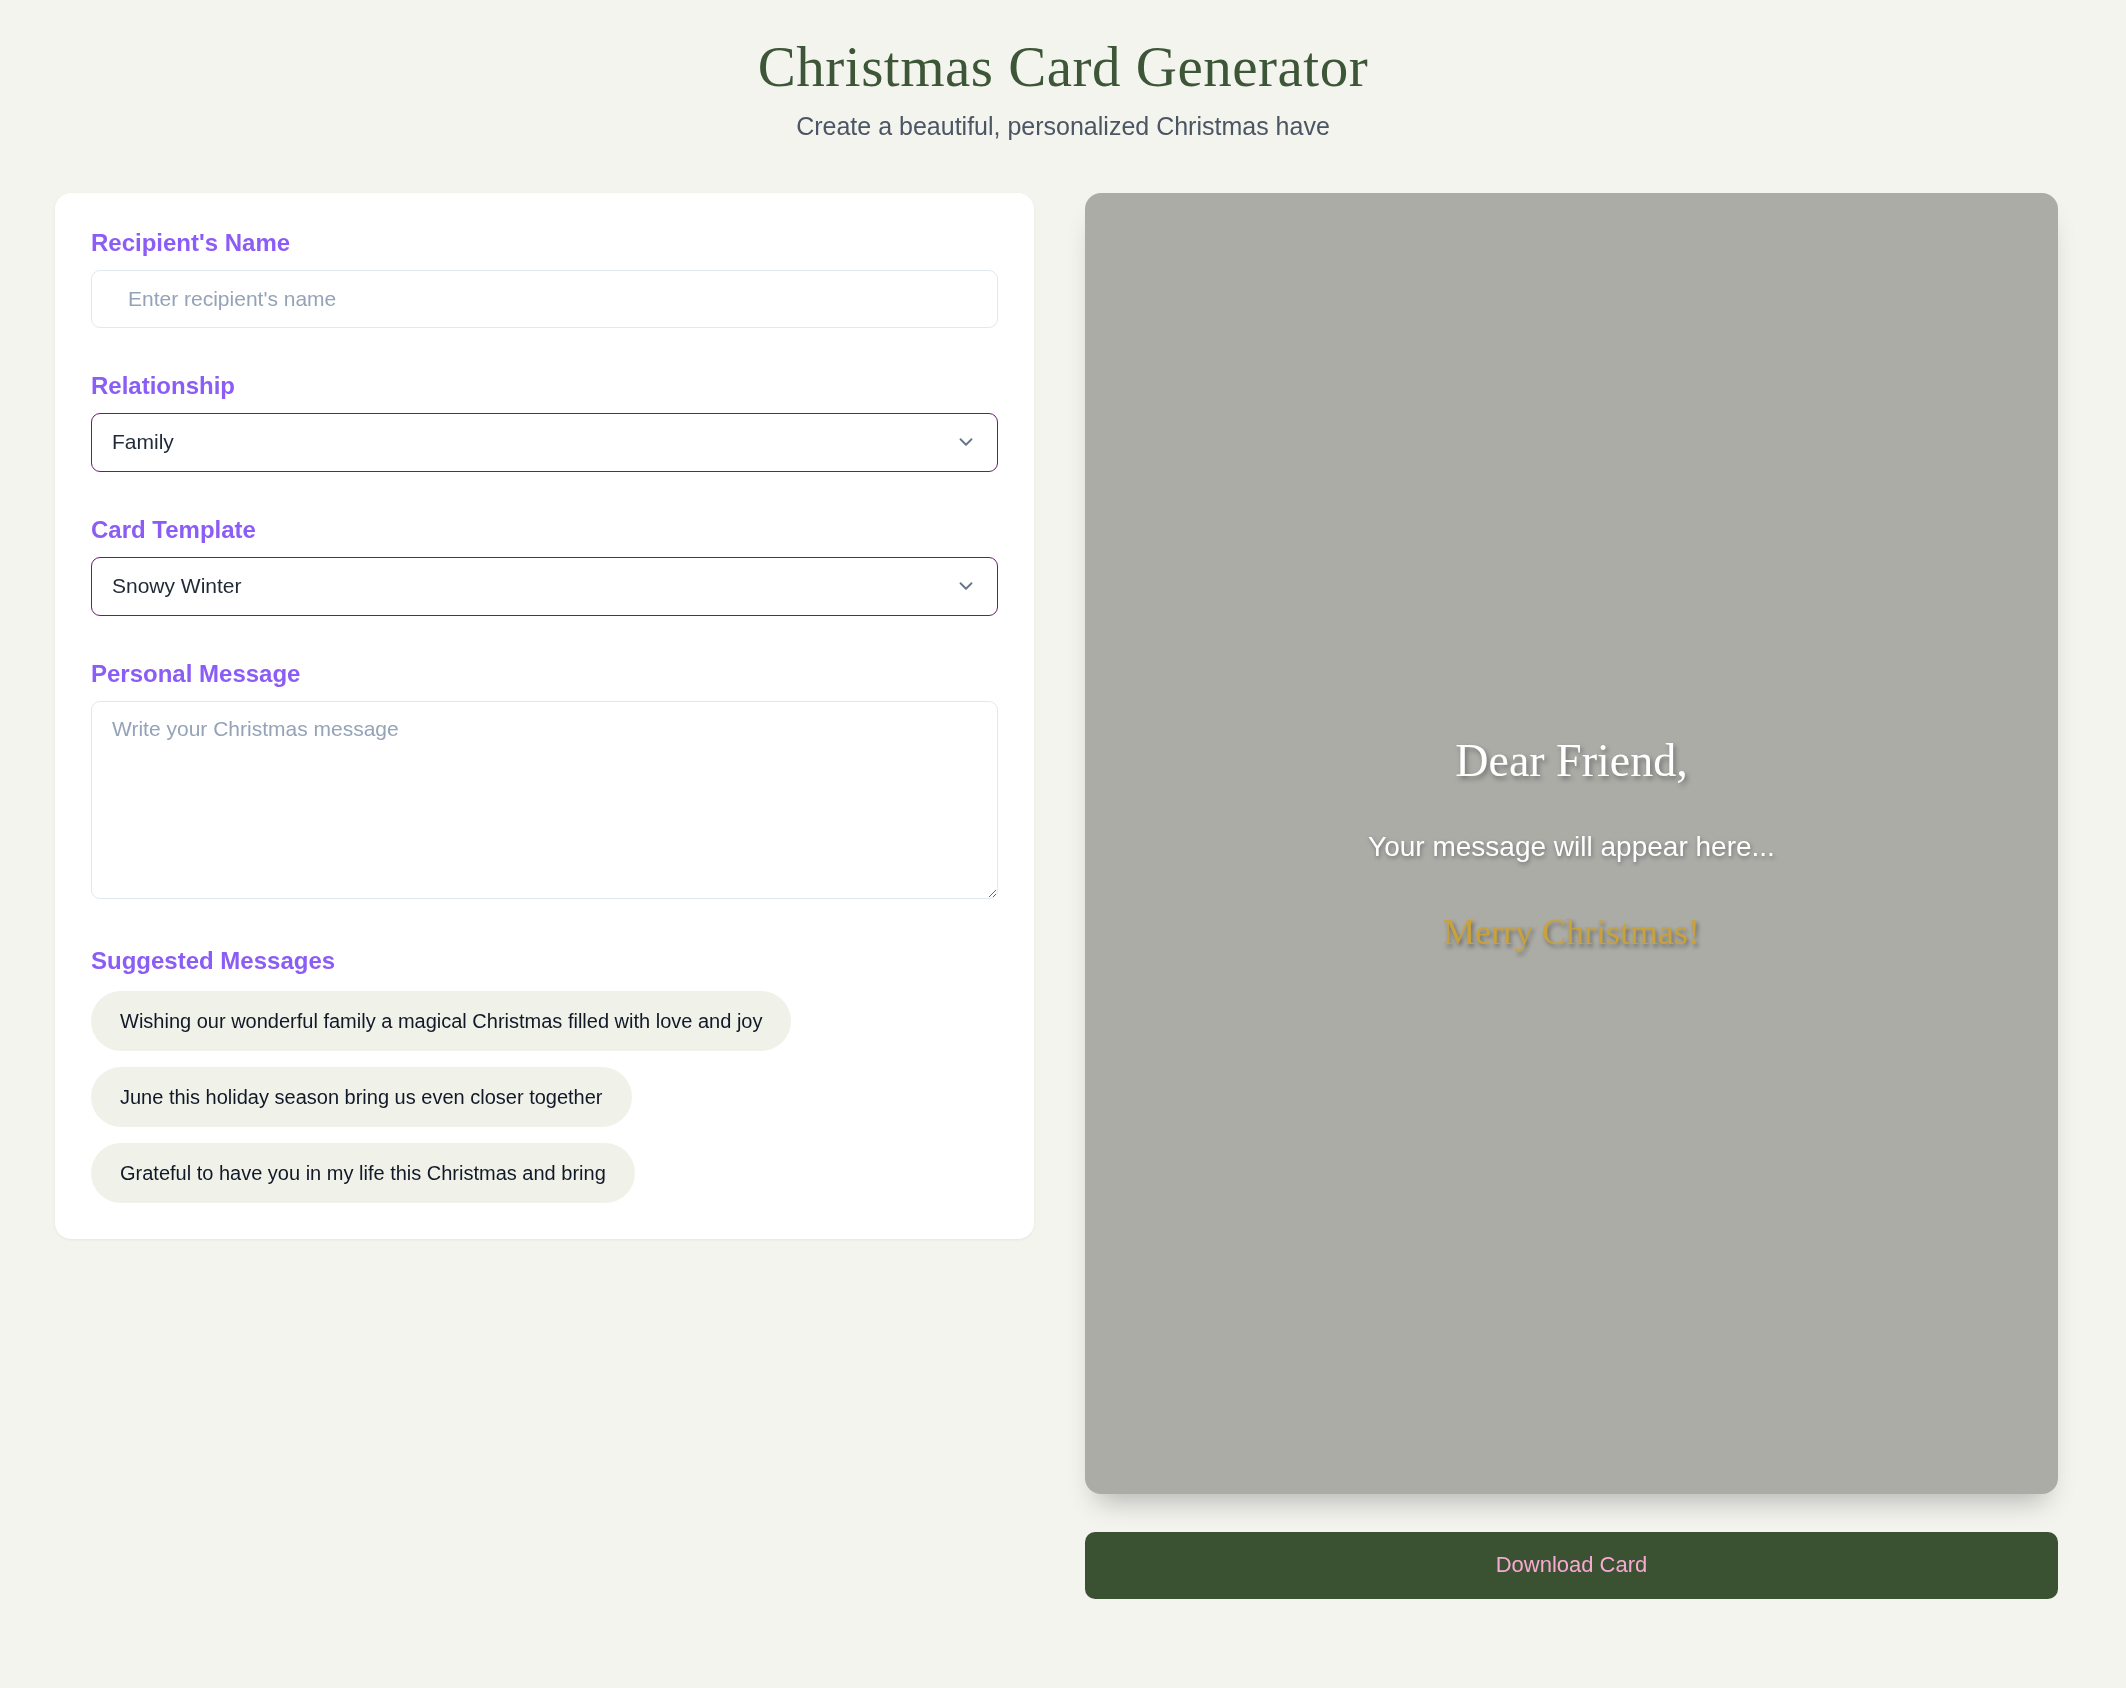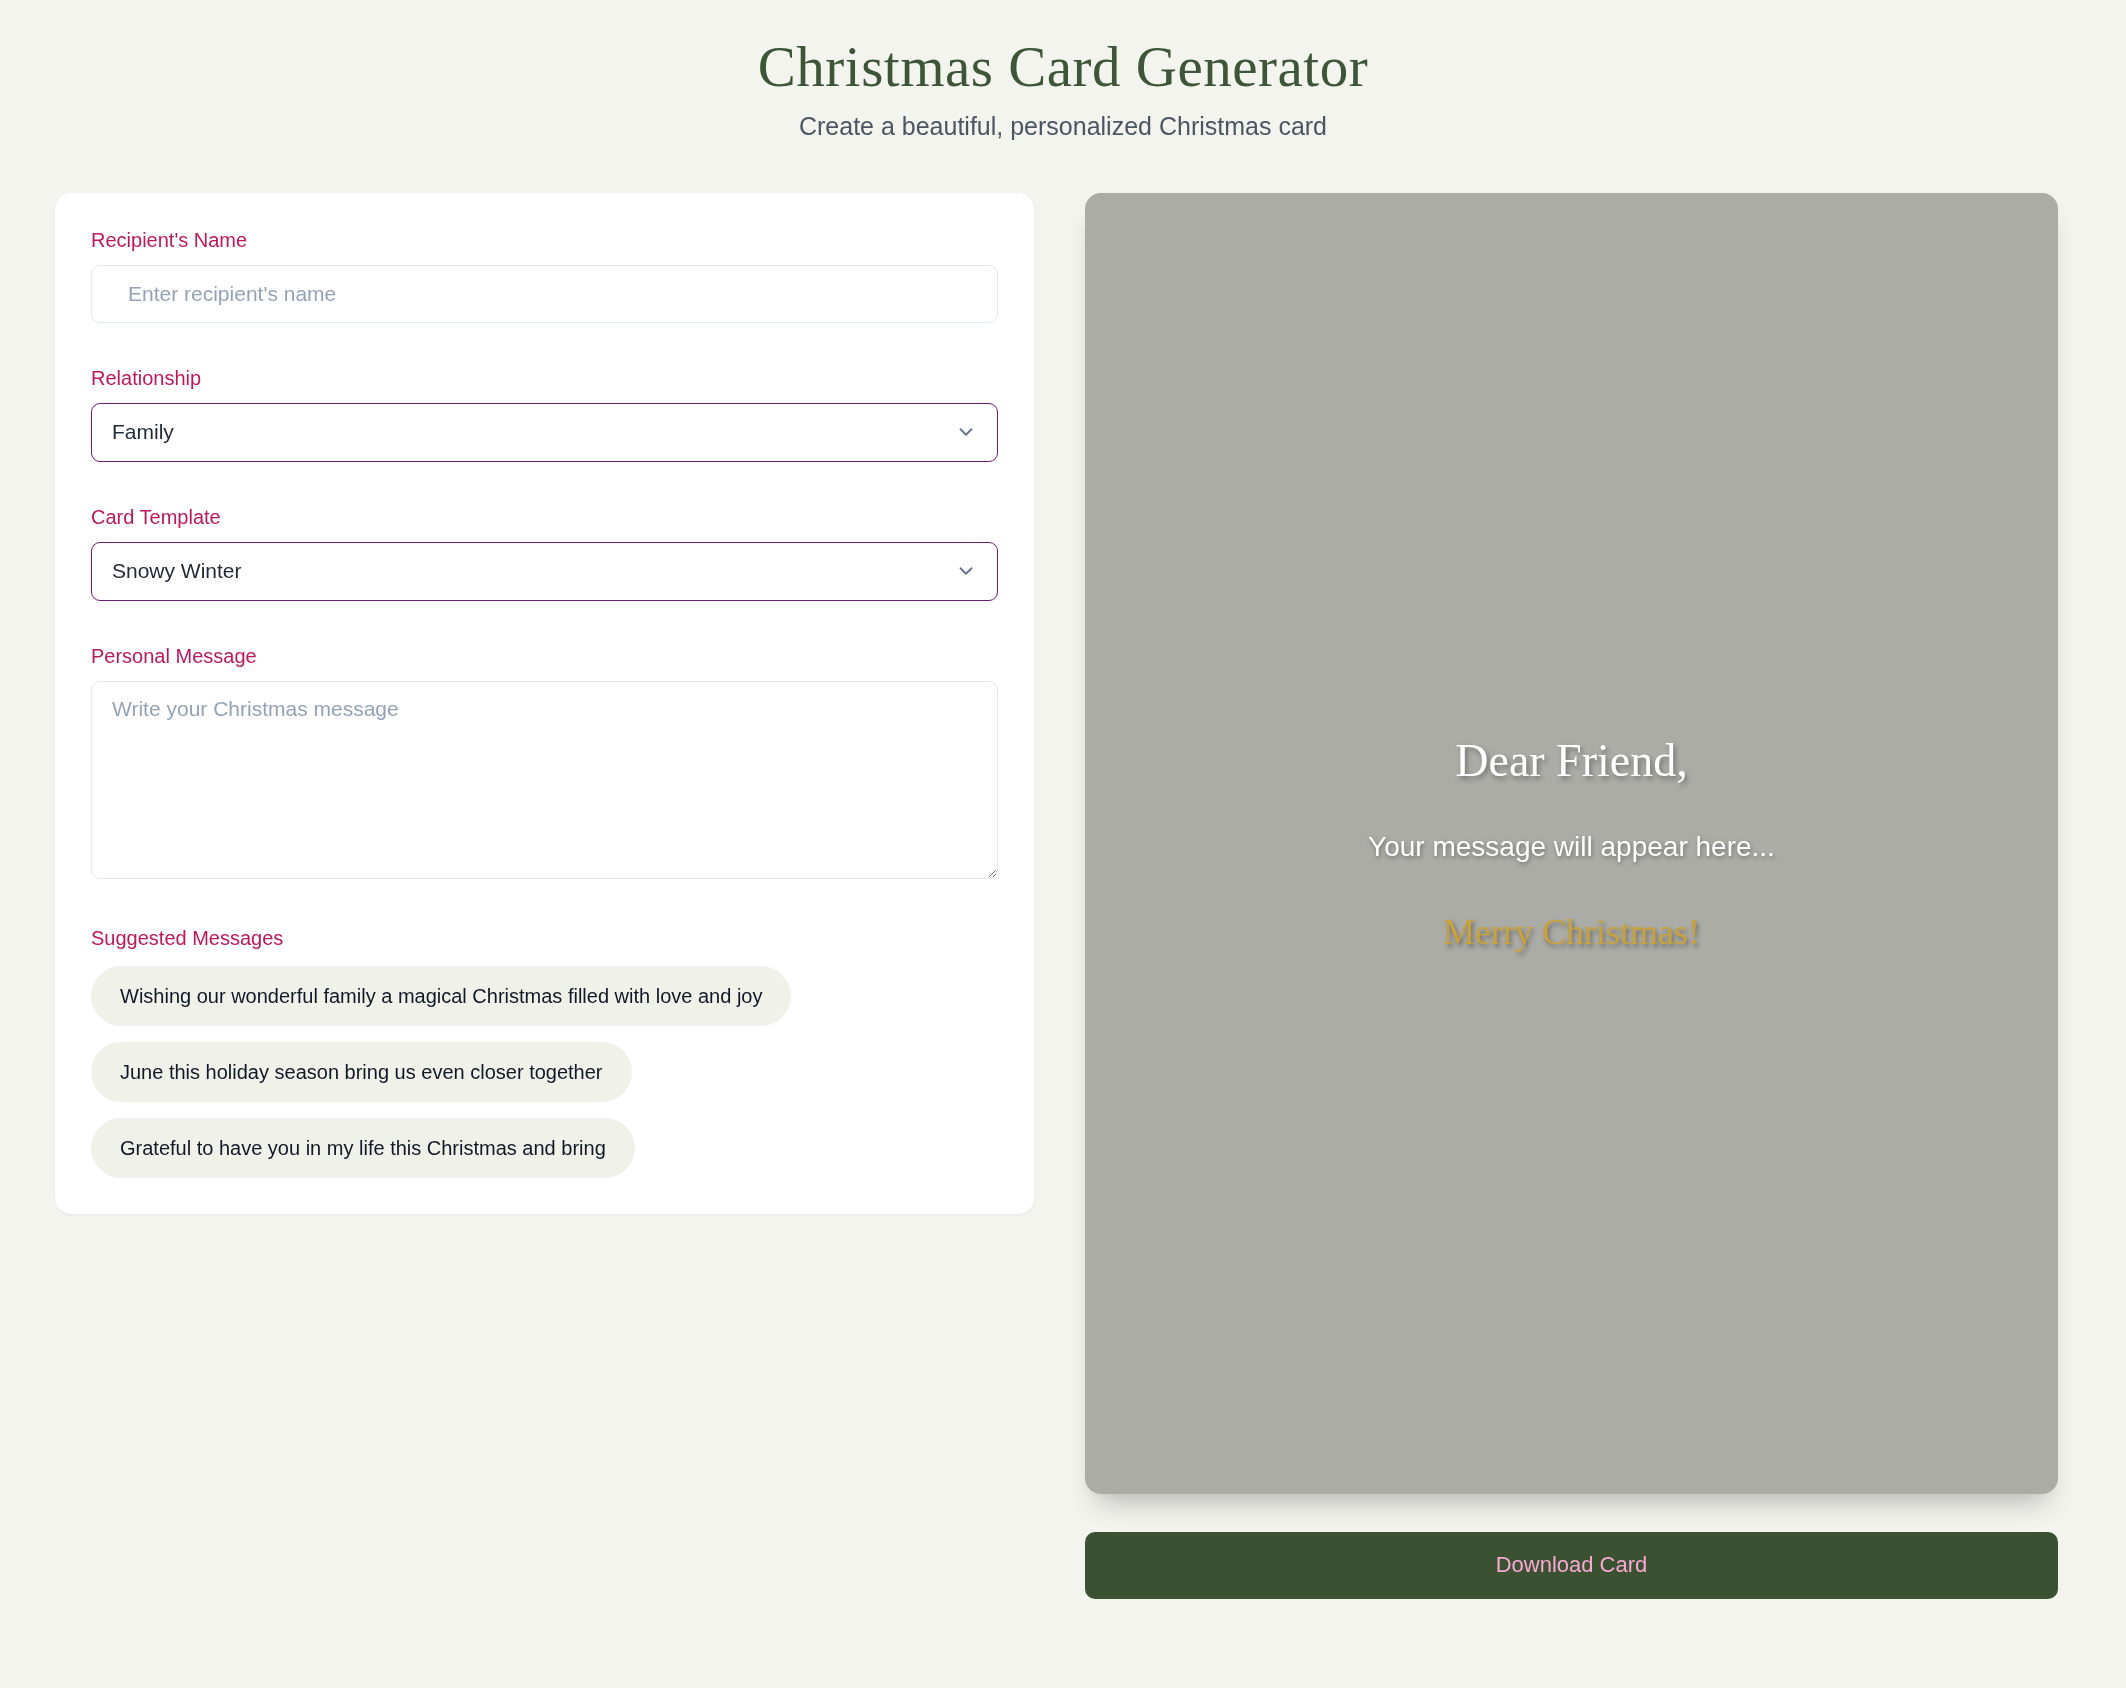--- a/index.html
+++ b/index.html
@@ -39,23 +39,23 @@
   
   .form-card {
     background: #ffffff;
     border-radius: 16px;
     padding: 36px;
     box-shadow: 0 1px 3px rgba(15, 23, 42, 0.06);
   }
   .field { margin-bottom: 44px; }
   .field-label {
     display: block;
-    font-size: 20px;
-    font-weight: 400;
-    color: #be185d;
+    font-size: 24px;
+    font-weight: 700;
+    color: #8b5cf6;
     margin-bottom: 13px;
   }
   .text-input {
     width: 100%;
     height: 58px;
     border: 1px solid #e2e8f0;
     border-radius: 9px;
     font-size: 21px;
     padding: 0 36px;
     color: #1f2937;
@@ -152,21 +152,21 @@
     border-radius: 10px;
     cursor: pointer;
     font-family: inherit;
   }
 </style>
 </head>
 <body>
 
 <div class="header">
   <h1 class="page-title">Christmas Card Generator</h1>
-  <p class="page-subtitle">Create a beautiful, personalized Christmas card</p>
+  <p class="page-subtitle">Create a beautiful, personalized Christmas have</p>
 </div>
 
 <div class="content">
 
   <section class="form-card">
 
     <div class="field">
       <label class="field-label">Recipient's Name</label>
       <input class="text-input" type="text" placeholder="Enter recipient's name" style="">
     </div>

